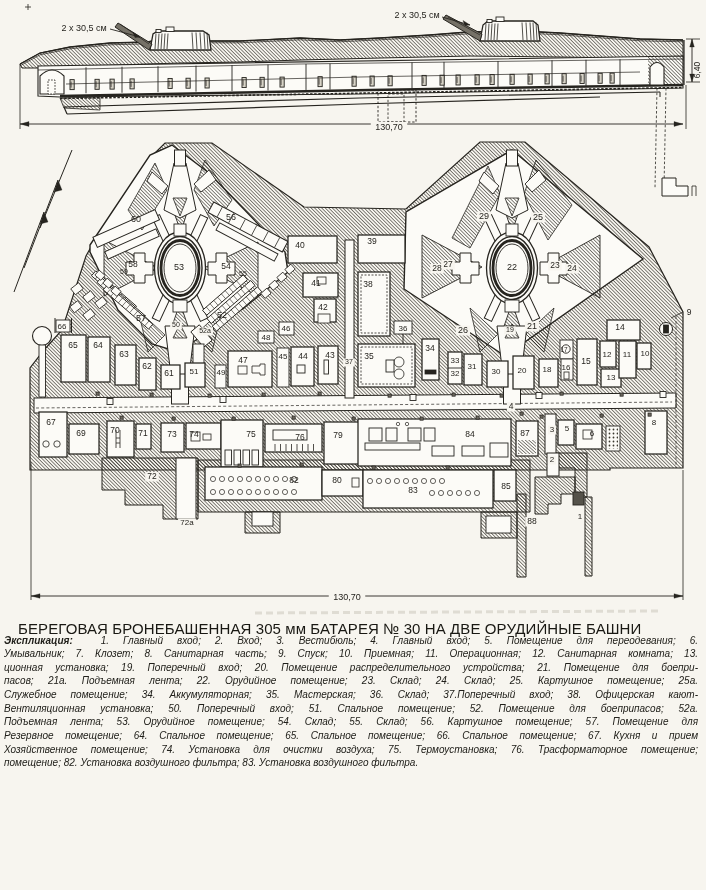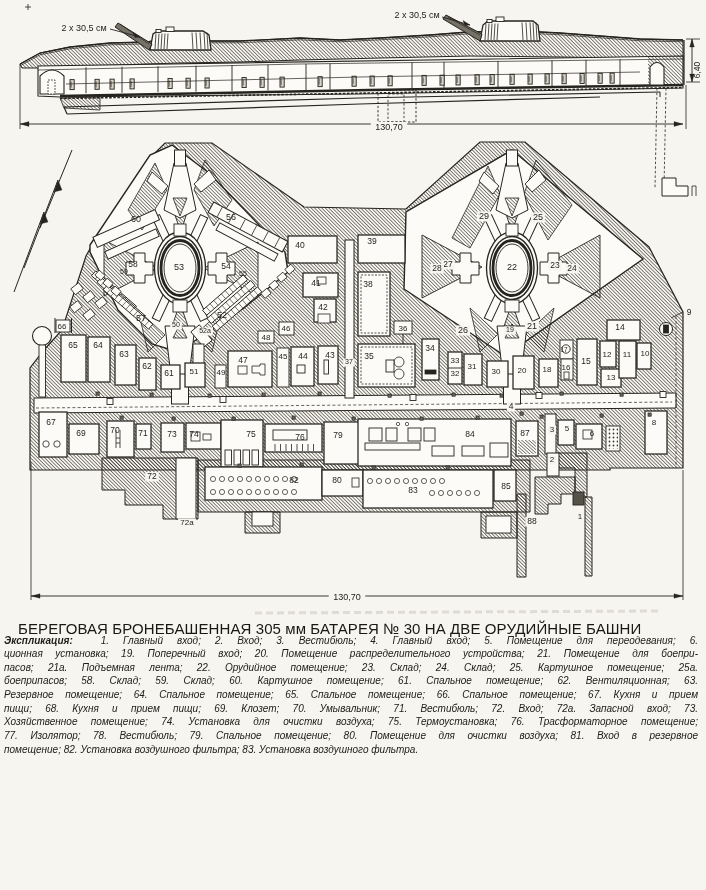--- a/index.html
+++ b/index.html
@@ -629,21 +629,22 @@
 <rect x="525.23" y="517.0" width="13.54" height="9.5" fill="#f7f5ef"></rect>
 <text x="532" y="524" font-size="8.5" text-anchor="middle" fill="#26241f">88</text>
 <rect x="506.865" y="402.0" width="8.27" height="9.5" fill="#f7f5ef"></rect>
 <text x="511" y="409" font-size="8.5" text-anchor="middle" fill="#26241f">4</text>
 <rect x="343.16" y="358.5" width="11.68" height="8" fill="#f7f5ef"></rect>
 <text x="349" y="364" font-size="7" text-anchor="middle" fill="#26241f">37</text>
 </svg>
 <div class="title">БЕРЕГОВАЯ БРОНЕБАШЕННАЯ 305 мм БАТАРЕЯ № 30 НА ДВЕ ОРУДИЙНЫЕ БАШНИ</div>
 <div class="legend">
 <div class="jl"><b>Экспликация:</b>&nbsp; 1.&nbsp;Главный вход; 2.&nbsp;Вход; 3.&nbsp;Вестибюль; 4.&nbsp;Главный вход; 5.&nbsp;Помещение для переодевания; 6.</div>
+<div class="jl">Умывальник; 7.&nbsp;Клозет; 8.&nbsp;Санитарная часть; 9.&nbsp;Спуск; 10.&nbsp;Приемная; 11.&nbsp;Операционная; 12.&nbsp;Санитарная комната; 13.</div>
 <div class="jl">ционная установка; 19.&nbsp;Поперечный вход; 20.&nbsp;Помещение распределительного устройства; 21.&nbsp;Помещение для боепри-</div>
 <div class="jl">пасов; 21а.&nbsp;Подъемная лента; 22.&nbsp;Орудийное помещение; 23.&nbsp;Склад; 24.&nbsp;Склад; 25.&nbsp;Картушное помещение; 25а.</div>
-<div class="jl">боеприпасов; 58.&nbsp;Склад; 59.&nbsp;Склад; 60.&nbsp;Картушное помещение; 61.&nbsp;Спальное помещение; 62.&nbsp;Вентиляционная; 63.</div>
+<div class="jl">Служебное помещение; 34.&nbsp;Аккумуляторная; 35.&nbsp;Мастерская; 36.&nbsp;Склад; 37.Поперечный вход; 38.&nbsp;Офицерская кают-</div>
+<div class="jl">Вентиляционная установка; 50.&nbsp;Поперечный вход; 51.&nbsp;Спальное помещение; 52.&nbsp;Помещение для боеприпасов; 52а.</div>
+<div class="jl">Подъемная лента; 53.&nbsp;Орудийное помещение; 54.&nbsp;Склад; 55.&nbsp;Склад; 56.&nbsp;Картушное помещение; 57.&nbsp;Помещение для</div>
 <div class="jl">Резервное помещение; 64.&nbsp;Спальное помещение; 65.&nbsp;Спальное помещение; 66.&nbsp;Спальное помещение; 67.&nbsp;Кухня и прием</div>
-<div class="jl">пищи; 68.&nbsp;Кухня и прием пищи; 69.&nbsp;Клозет; 70.&nbsp;Умывальник; 71.&nbsp;Вестибюль; 72.&nbsp;Вход; 72а.&nbsp;Запасной вход; 73.</div>
 <div class="jl">Хозяйственное помещение; 74.&nbsp;Установка для очистки воздуха; 75.&nbsp;Термоустановка; 76.&nbsp;Трасформаторное помещение;</div>
-<div class="jl">77.&nbsp;Изолятор; 78.&nbsp;Вестибюль; 79.&nbsp;Спальное помещение; 80.&nbsp;Помещение для очистки воздуха; 81.&nbsp;Вход в резервное</div>
 <div class="jl" style="text-align-last:left">помещение; 82.&nbsp;Установка воздушного фильтра; 83.&nbsp;Установка воздушного фильтра.</div>
 </div>
 </div>
 </body></html>

